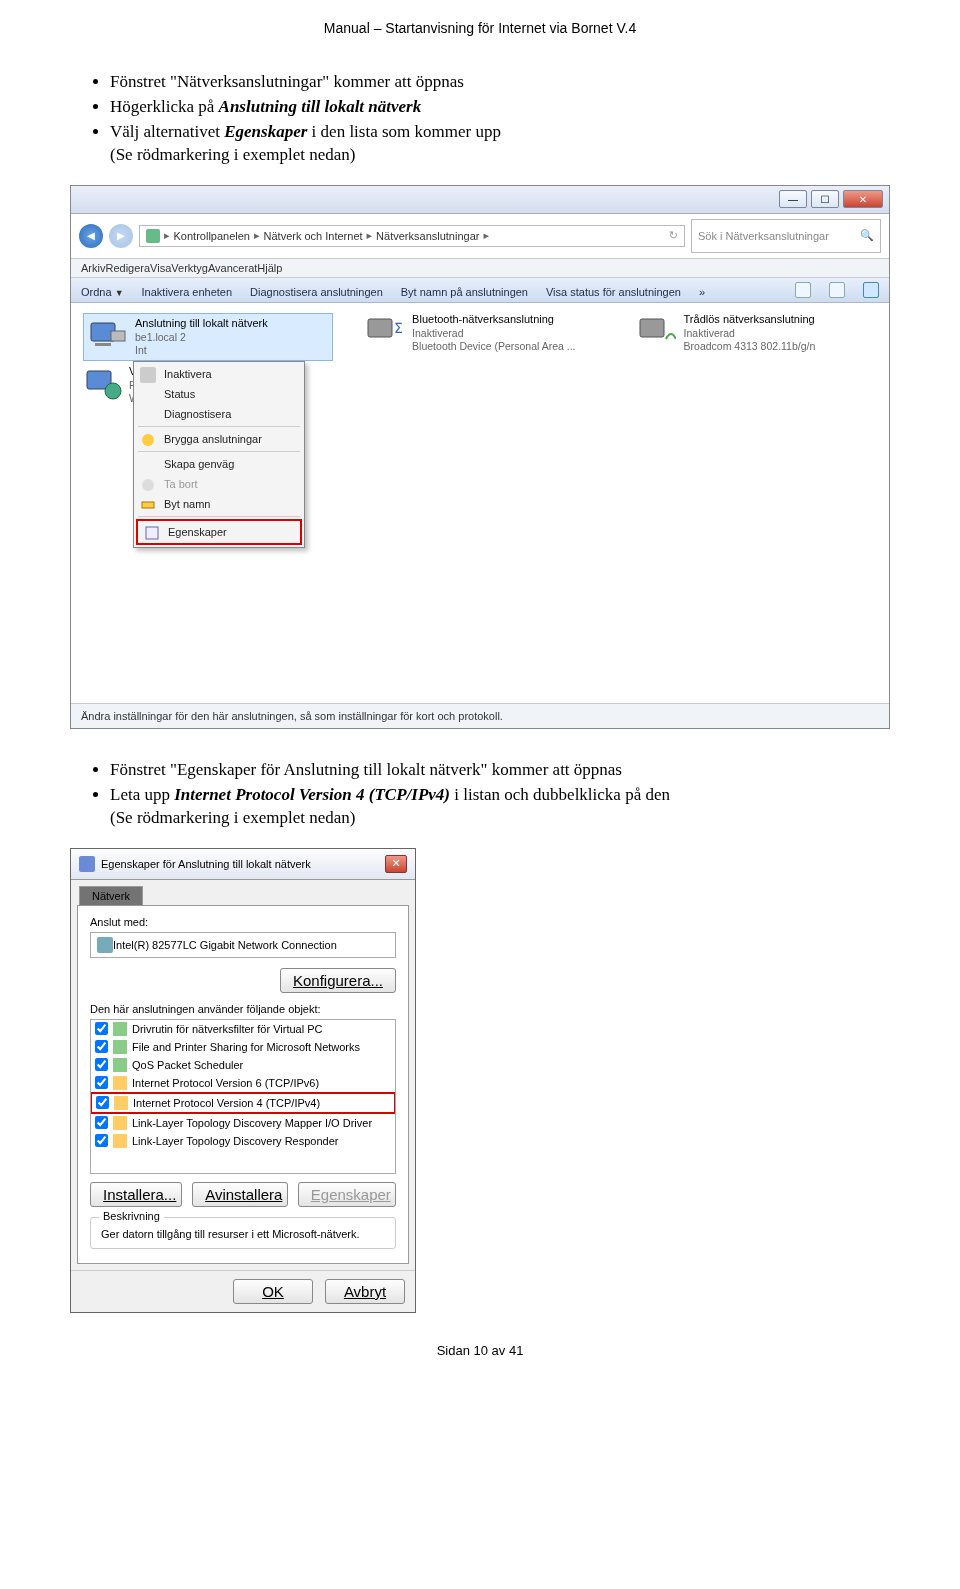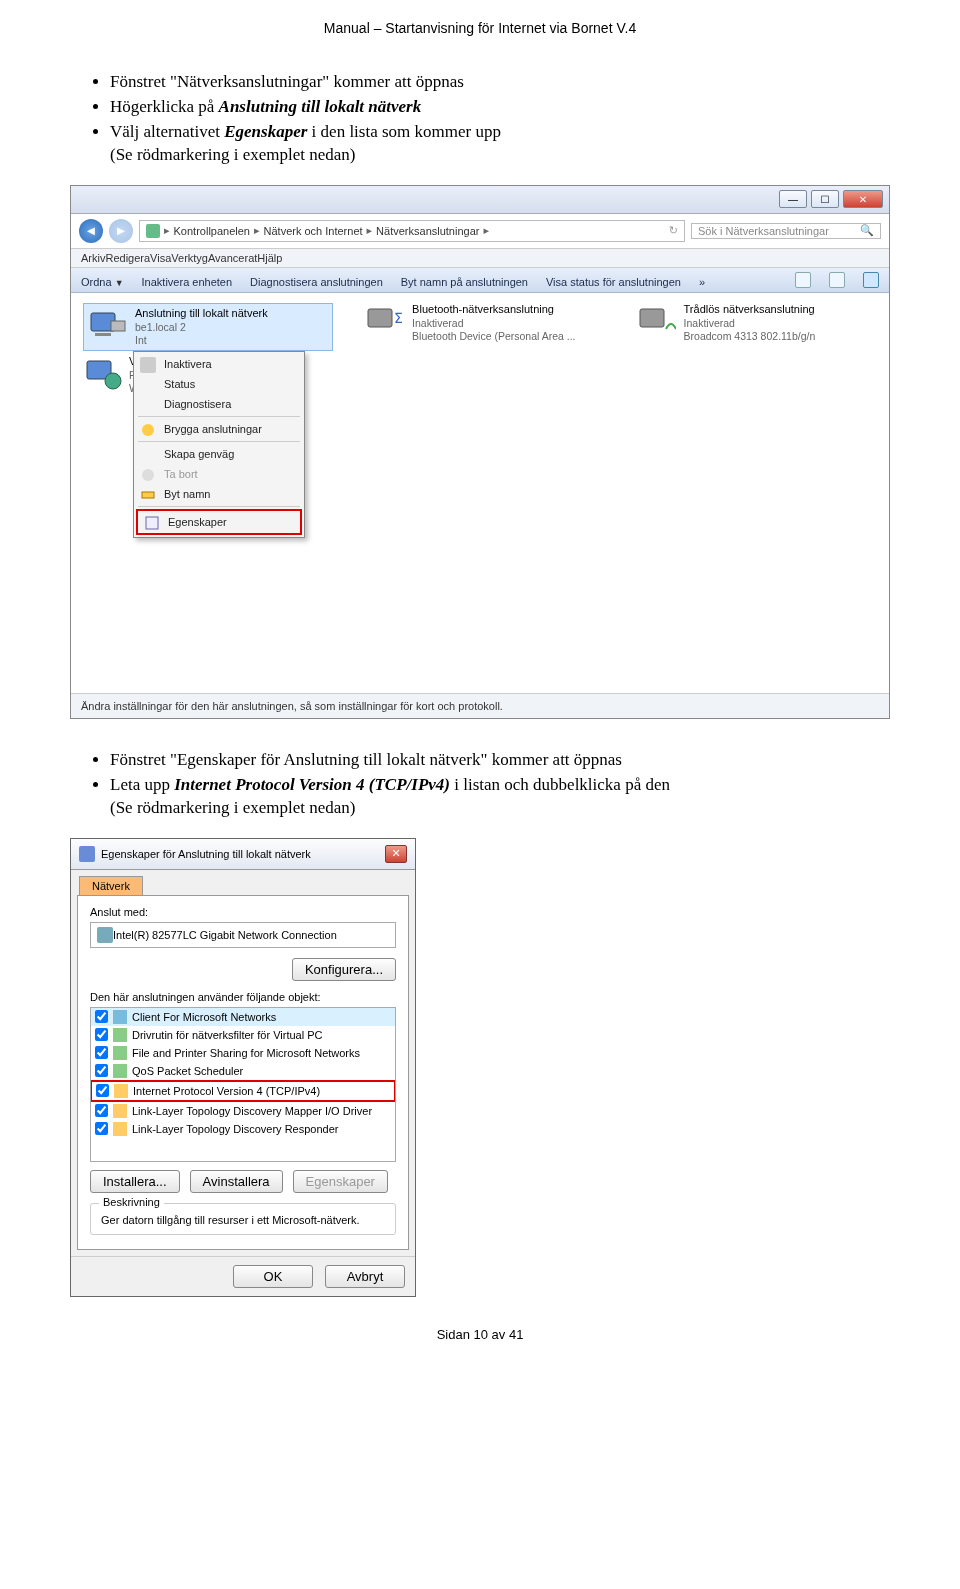--- a/index.html
+++ b/index.html
@@ -76,21 +76,21 @@
     border: 1px solid #bbb;
     padding: 2px 6px;
     height: 22px;
     gap: 4px;
     color: #333;
   }
   .breadcrumb .sep { color: #666; }
   .searchbox {
     width: 190px;
     border: 1px solid #bbb;
-    height: 16px;
+    height: 34px;
     padding: 2px 6px;
     color: #888;
     display:flex;align-items:center;justify-content:space-between;
   }
   .menubar {
     display: flex; 
     padding: 3px 10px;
     background: #f0f3f8;
     border-bottom: 1px solid #ccc;
     color: #333;
@@ -167,39 +167,39 @@
     display:flex;align-items:center;justify-content:space-between;
     border-bottom: 1px solid #999;
   }
   .dlg-x {
     width:22px;height:18px;background:linear-gradient(#e98,#c43);
     color:#fff;display:flex;align-items:center;justify-content:center;
     border-radius:2px;border:1px solid #833;font-size:11px;
   }
   .tabrow { padding: 6px 8px 0 8px; background:#f0f0f0; }
   .tab {
-    display:inline-block;background:#fdba74;border:1px solid #999;border-bottom:none;
+    display:inline-block;background:#737373;border:1px solid #999;border-bottom:none;
     padding:3px 12px;font-size:11px;
   }
   .dlg-body {
     background:#fff;margin:0 6px 6px 6px;border:1px solid #999;
     padding: 10px 12px 14px 12px;
   }
   .field {
     margin: 4px 0 10px 0;
   }
   .adapterbox {
     border:1px solid #aaa;padding:4px 6px;display:flex;align-items:center;
     background:#fff;
   }
   .btn {
     background:linear-gradient(#fefefe,#e4e4e4);
     border:1px solid #888;border-radius:3px;
-    padding:3px 12px;font-size:13px;display:inline-block;
-    min-width:80px;text-align:center;
+    padding:3px 12px;font-size:15px;display:inline-block;
+    min-width:80px;text-align:center;text-decoration:underline;
   }
   .btn.disabled { color:#999; }
   .rightalign { text-align:right; }
   .objlist {
     border:1px solid #aaa;height:155px;overflow:hidden;
     background:#fff;
   }
   .objitem {
     display:flex;align-items:center;gap:5px;padding:2px 4px;font-size:11px;
   }
@@ -398,47 +398,47 @@
             <rect width="16" height="16" fill="#7ab" rx="2"></rect>
           </svg>
         <span>Intel(R) 82577LC Gigabit Network Connection</span>
       </div>
     </div>
     <div class="rightalign" style="margin-bottom:10px">
       <span class="btn">Konfigurera...</span>
     </div>
     <div>Den här anslutningen använder följande objekt:</div>
     <div class="objlist" style="margin-top:4px">
-      <div class="objitem hl">
-          <input type="checkbox" checked="" style="">
-          <svg class="objicn">
-            <rect width="14" height="14" fill="#7bd"></rect>
-          </svg>
-          <span>Client For Microsoft Networks</span>
-        </div>
       <div class="objitem">
           <input type="checkbox" checked="" style="">
           <svg class="objicn">
             <rect width="14" height="14" fill="#8c8"></rect>
           </svg>
           <span>Drivrutin för nätverksfilter för Virtual PC</span>
         </div>
       <div class="objitem">
           <input type="checkbox" checked="" style="">
           <svg class="objicn">
             <rect width="14" height="14" fill="#8c8"></rect>
           </svg>
           <span>File and Printer Sharing for Microsoft Networks</span>
         </div>
       <div class="objitem">
           <input type="checkbox" checked="" style="">
           <svg class="objicn">
             <rect width="14" height="14" fill="#8c8"></rect>
           </svg>
           <span>QoS Packet Scheduler</span>
+        </div>
+      <div class="objitem">
+          <input type="checkbox" checked="" style="">
+          <svg class="objicn">
+            <rect width="14" height="14" fill="#fc6"></rect>
+          </svg>
+          <span>Internet Protocol Version 6 (TCP/IPv6)</span>
         </div>
       <div class="redbox2">
         <div class="objitem">
             <input type="checkbox" checked="" style="">
             <svg class="objicn">
               <rect width="14" height="14" fill="#fc6"></rect>
             </svg>
             <span>Internet Protocol Version 4 (TCP/IPv4)</span>
           </div>
       </div>

